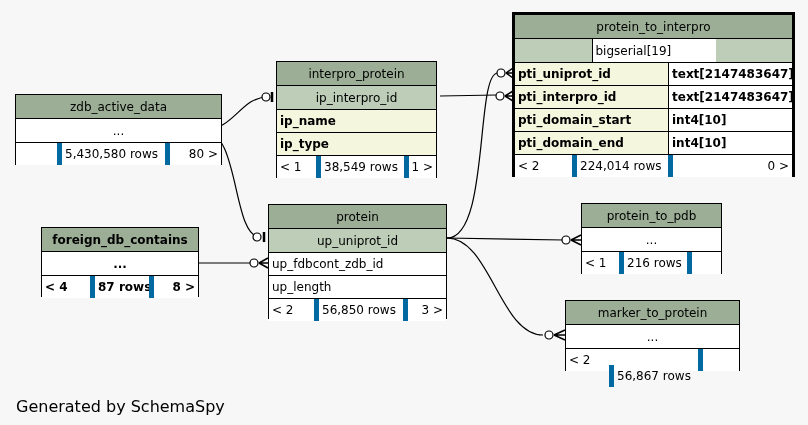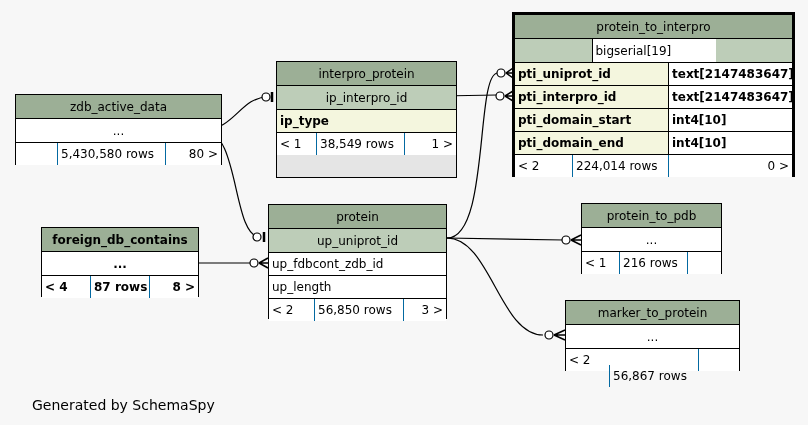--- a/index.html
+++ b/index.html
@@ -1,34 +1,34 @@
 <!DOCTYPE html>
 <html><head>
 <meta charset="utf-8">
 <style>
   html, body { margin:0; padding:0; }
   body { width:808px; height:425px; background:#f7f7f7; position:relative; overflow:hidden;
          font-family:"DejaVu Sans","Liberation Sans",sans-serif; font-size:12px; color:#000; }
   svg.edges { position:absolute; left:0; top:0; width:808px; height:425px; }
-  .tbl { position:absolute; border:1px solid #000; background:#e5e5e5; box-sizing:border-box; }
+  .tbl { position:absolute; border:1px solid #000; background:#fca5a5; box-sizing:border-box; }
   .tbl.focus { border:3px solid #000; }
   .row { display:flex; border-top:1px solid #000; height:23px; box-sizing:border-box; align-items:center; }
   .hdr { background:#9caf96; height:23px; display:flex; align-items:center; justify-content:center; border-bottom:1px solid #000; }
   .hdr + .row { border-top:none;flex-direction:column; }
   .cell { height:100%; display:flex; align-items:center; padding:0 3px; box-sizing:border-box; white-space:nowrap; overflow:hidden; }
   .pk { background:#bdcdb8; }
   .idx { background:#f4f6de;font-weight:bold; }
   .plain { background:#fff; }
   .foot { background:#fff; }
-  .foot .cell { border-left:1px solid #0369a1; }
+  .foot .cell { border-left:5px solid #0369a1; }
   .foot .cell:first-child { border-left:none; }
   .right { justify-content:flex-end; }
   .colname { flex:1; }
   .coltype { border-left:1px solid #000; background:#fff; }
-  .footer-text { position:absolute; left:16px; top:397px; font-size:14px;margin-left:16px; }
+  .footer-text { position:absolute; left:16px; top:397px; font-size:16px; }
 </style>
 </head>
 <body>
 
 <svg class="edges">
   <g fill="none" stroke="#000" stroke-width="1.2">
 
     <path d="M203,130 C235,130 240,97 268,97"></path>
 
     <path d="M203,130 C240,130 232,237 260,237"></path>
@@ -87,24 +87,27 @@
     <div class="cell colname idx">pti_domain_end</div>
     <div class="cell coltype" style="width:124px;">int4[10]</div>
   </div>
   <div class="row foot">
     <div class="cell" style="width:57px;">&lt; 2</div>
     <div class="cell" style="width:96px;">224,014 rows</div>
     <div class="cell right" style="flex:1;">0 &gt;</div>
   </div>
 </div>
 
-<div class="tbl" style="left:276px;top:61px;width:181px;height:117px;">
+<div class="tbl" style="left:276px;top:61px;width:161px;height:117px;">
   <div class="hdr">interpro_protein</div>
   <div class="row pk">
     <div class="cell colname">ip_interpro_id</div>
+  </div>
+  <div class="row idx">
+    <div class="cell colname">ip_name</div>
   </div>
   <div class="row idx">
     <div class="cell colname">ip_type</div>
   </div>
   <div class="row foot">
     <div class="cell" style="width:39px;">&lt; 1</div>
     <div class="cell" style="width:88px;">38,549 rows</div>
     <div class="cell right" style="flex:1;">1 &gt;</div>
   </div>
 </div>

